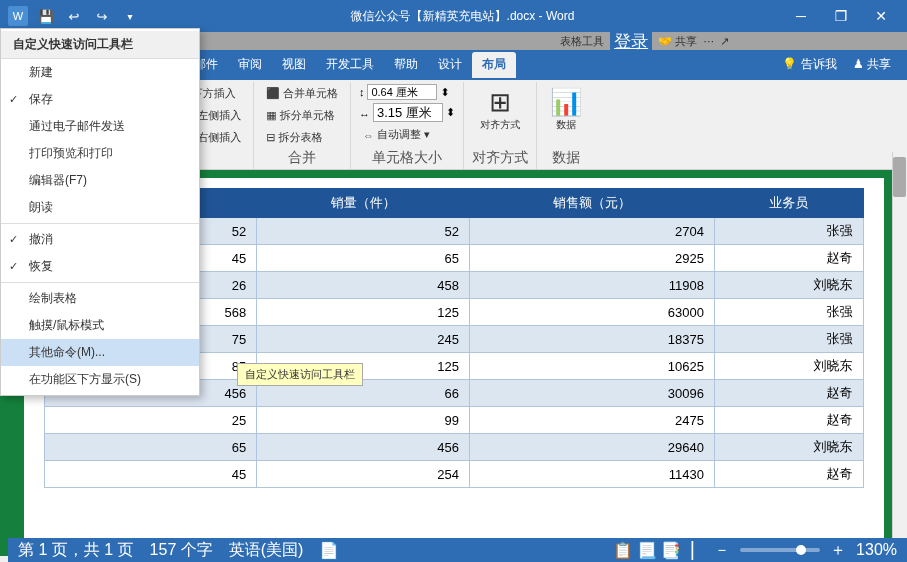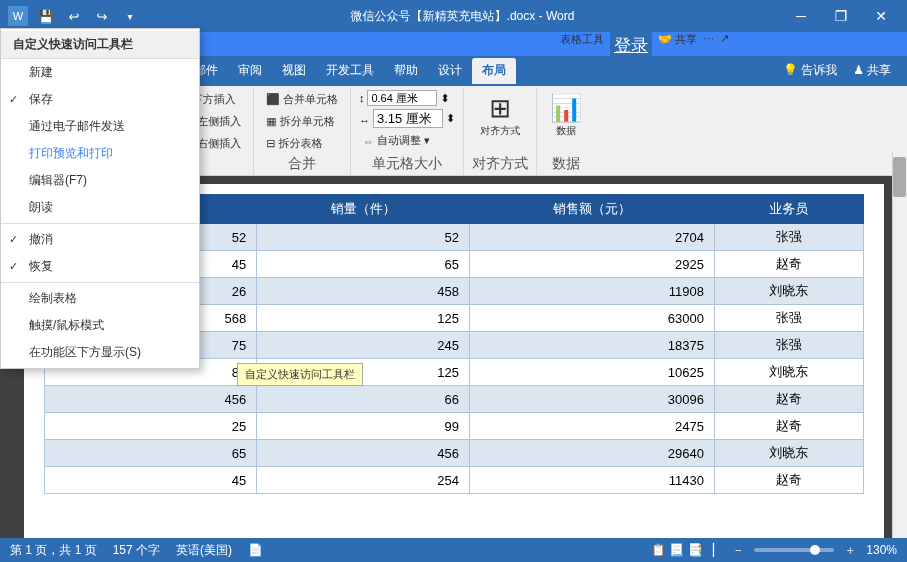--- a/index.html
+++ b/index.html
@@ -92,21 +92,20 @@
     .rtab.active {
       background: #f0f0f0;
       color: #2e6db4;
       font-weight: bold;
     }
     .ribbon-right-tabs {
       display: flex;
       align-items: flex-end;
       margin-left: auto;
       padding-right: 8px;
-      font-family: Liberation Serif, serif;
     }
     .rtab-sm {
       padding: 4px 8px 5px;
       color: white;
       font-size: 12px;
       cursor: pointer;
     }
 
     
     .ribbon {
@@ -193,21 +192,21 @@
       position: relative;
     }
     .menu-item.highlighted { background: #cce0f5; }
     .menu-item .checkmark {
       position: absolute;
       left: 8px;
       font-size: 11px;
       color: #333;
     }
     .menu-item.blue-text {
-      color: #3b82f6;
+      color: #404040;
     }
     .menu-divider {
       height: 1px;
       background: #ddd;
       margin: 2px 0;
     }
     .tooltip-box {
       position: absolute;
       background: #ffffc0;
       border: 1px solid #aaa;
@@ -215,21 +214,21 @@
       font-size: 11px;
       color: #333;
       white-space: nowrap;
       z-index: 1100;
       top: 363px;
       left: 237px;
     }
 
     
     .doc-area {
-      background: #404040;
+      background: #15803d;
       height: calc(562px - 32px - 30px - 90px - 24px);
       overflow: hidden;
       position: relative;
       display: flex;
       justify-content: center;
     }
 
     
     .doc-page {
       background: white;
@@ -249,37 +248,37 @@
       padding: 5px 10px;
       text-align: center;
       border: 1px solid #1f5496;
       font-weight: normal;
     }
     .doc-table td {
       padding: 4px 10px;
       border: 1px solid #b0c4de;
       text-align: right;
     }
-    .doc-table td.left { text-align: center; }
+    .doc-table td.left { text-align: right; }
     .doc-table tr:nth-child(odd) td { background: #dce6f1; }
     .doc-table tr:nth-child(even) td { background: #ffffff; }
 
     
     .status-bar {
       position: absolute;
       bottom: 0;
-      left: 0;
+      left: 8px;
       right: 0;
       height: 24px;
       background: #2e6db4;
       color: white;
       display: flex;
       align-items: center;
       padding: 0 10px;
-      font-size: 12px;
+      font-size: 16px;
       gap: 16px;
     }
     .status-bar-right {
       margin-left: auto;
       display: flex;
       align-items: center;
       gap: 10px;
     }
     .zoom-slider {
       width: 80px;
@@ -312,24 +311,24 @@
       position: absolute;
       width: 13px;
       top: 5px;
       height: 40px;
       background: #aaa;
       border-radius: 2px;
     }
 
     
     .table-tools-bar {
-      background: #3b82f6;
-      height: 24px;
-      display: flex;
-      align-items: flex-start;
+      background: #a3a3a3;
+      height: 18px;
+      display: flex;
+      align-items: center;
       padding: 0 0 0 560px;
       font-size: 11px;
       color: #333;
     }
     .login-btn {
       background: #2e6db4;
       color: white;
       border: none;
       padding: 2px 4px;
       font-size: 17px;
@@ -530,20 +529,23 @@
     <span class="checkmark">✓</span>
     <span>恢复</span>
   </div>
   <div class="menu-divider"></div>
   <div class="menu-item">
     <span>绘制表格</span>
   </div>
   <div class="menu-item">
     <span>触摸/鼠标模式</span>
   </div>
+  <div class="menu-item highlighted">
+    <span>其他命令(M)...</span>
+  </div>
   <div class="menu-item">
     <span>在功能区下方显示(S)</span>
   </div>
 </div>
 
 <div class="tooltip-box">
   <span>自定义快速访问工具栏</span>
 </div>
 
 <div class="doc-area">

